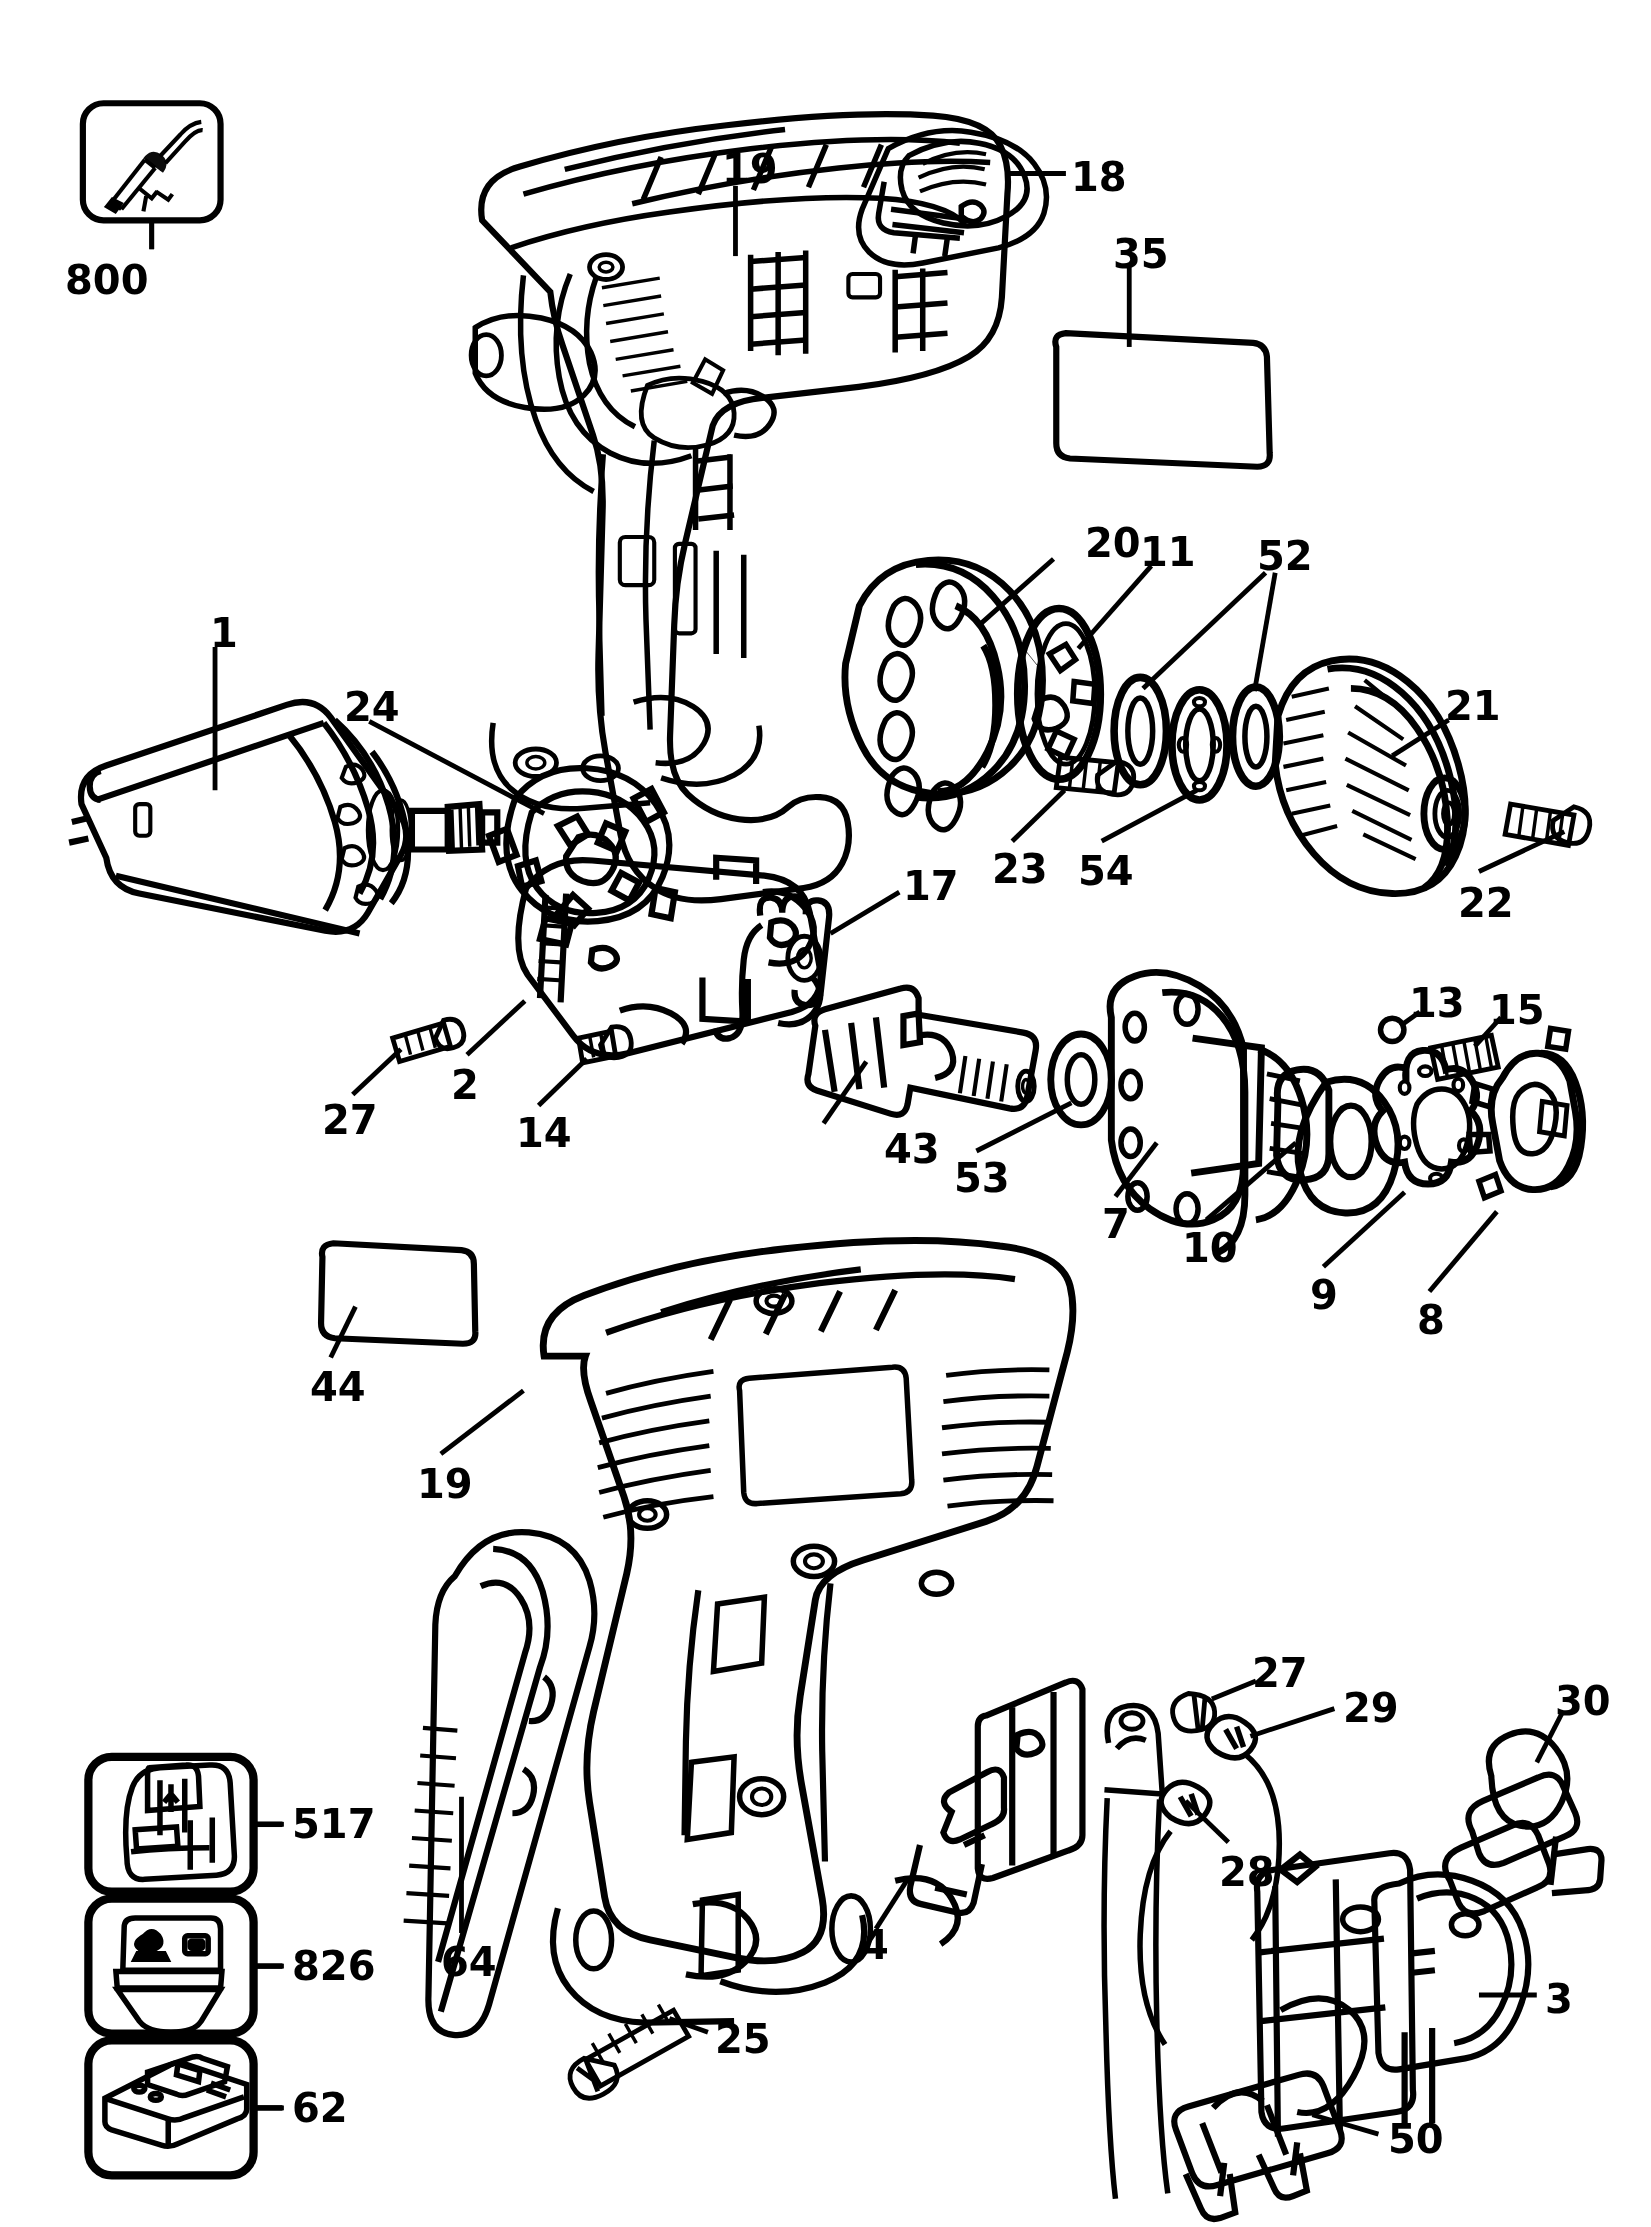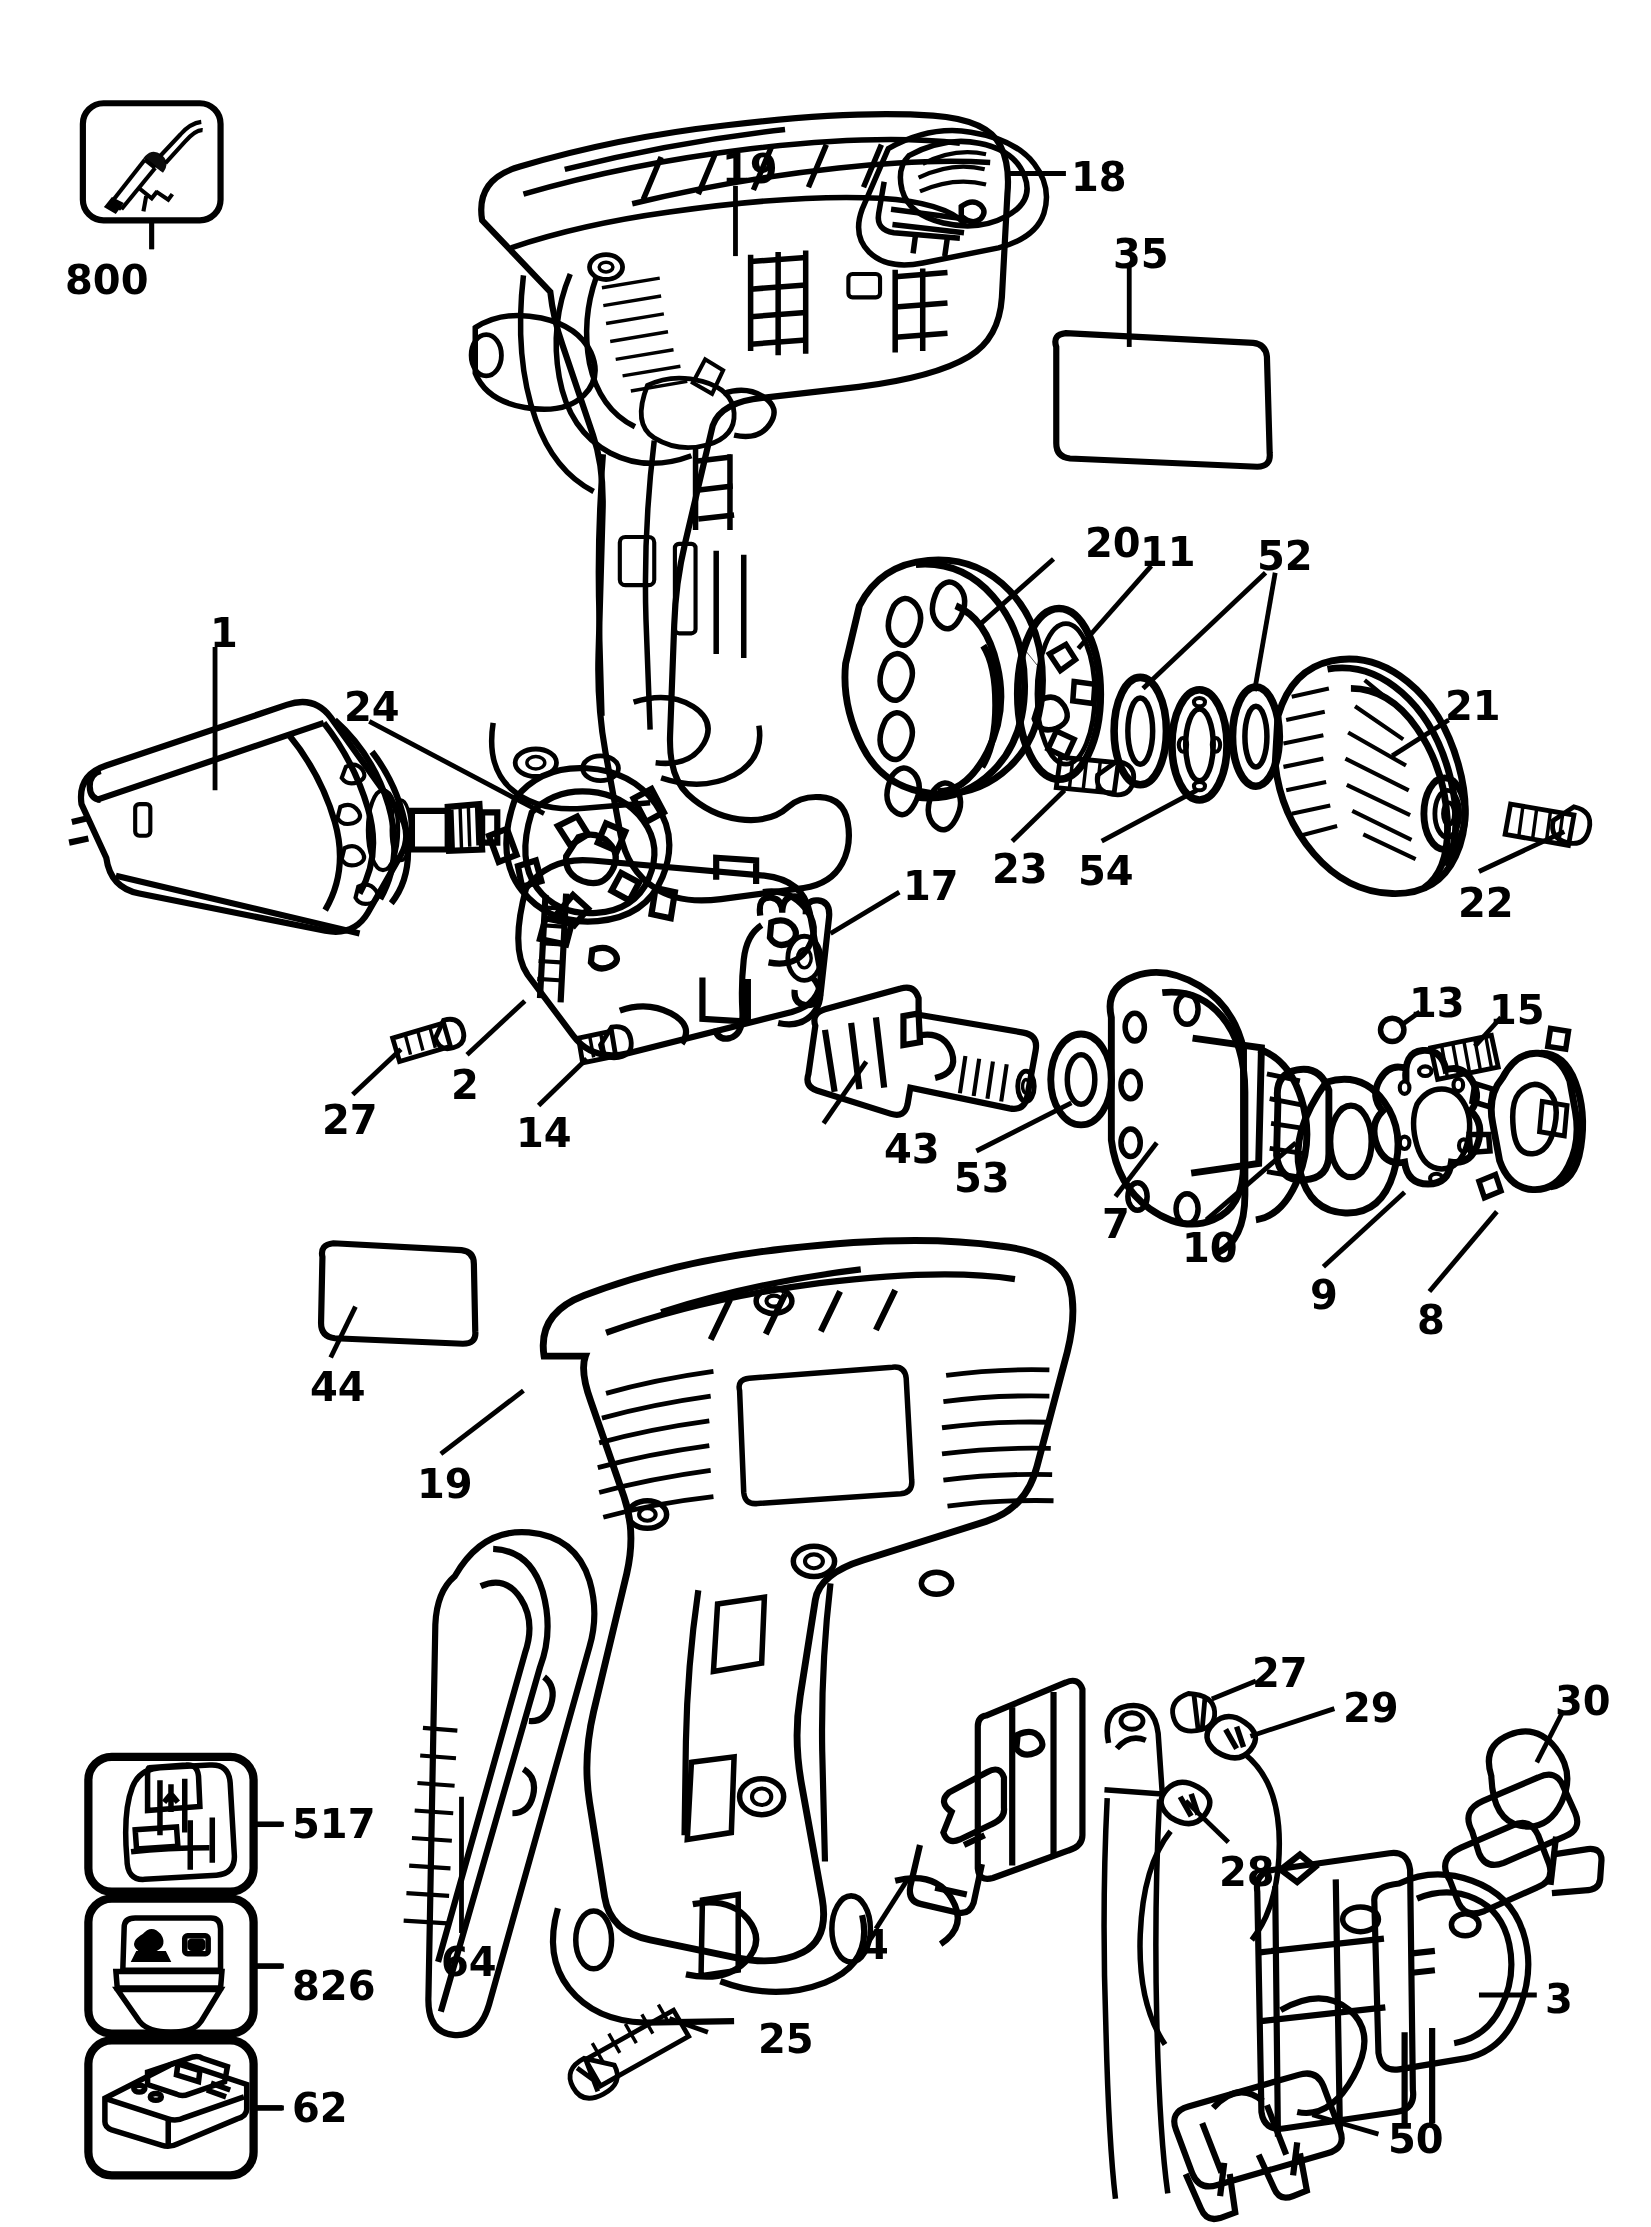--- a/index.html
+++ b/index.html
@@ -720,26 +720,26 @@
 <div class="lbl big" style="left:954px;top:1158px;">53</div>
 <div class="lbl big" style="left:1102px;top:1204px;">7</div>
 <div class="lbl big" style="left:1182px;top:1228px;">10</div>
 <div class="lbl big" style="left:1310px;top:1275px;">9</div>
 <div class="lbl big" style="left:1417px;top:1300px;">8</div>
 <div class="lbl big" style="left:1409px;top:983px;">13</div>
 <div class="lbl big" style="left:1489px;top:990px;">15</div>
 <div class="lbl big" style="left:310px;top:1367px;">44</div>
 <div class="lbl big" style="left:417px;top:1464px;">19</div>
 <div class="lbl big" style="left:441px;top:1942px;">64</div>
-<div class="lbl big" style="left:715px;top:2019px;margin-left:43px;">25</div>
+<div class="lbl big" style="left:715px;top:2019px;">25</div>
 <div class="lbl big" style="left:861px;top:1925px;">4</div>
 <div class="lbl big" style="left:1252px;top:1653px;">27</div>
 <div class="lbl big" style="left:1343px;top:1688px;">29</div>
 <div class="lbl big" style="left:1219px;top:1852px;">28</div>
 <div class="lbl big" style="left:1555px;top:1681px;">30</div>
 <div class="lbl big" style="left:1545px;top:1979px;">3</div>
 <div class="lbl big" style="left:1388px;top:2119px;">50</div>
 <div class="lbl big" style="left:292px;top:1804px;">517</div>
-<div class="lbl big" style="left:292px;top:1946px;margin-top:20px;">826</div>
+<div class="lbl big" style="left:292px;top:1946px;">826</div>
 <div class="lbl big" style="left:292px;top:2088px;">62</div>
 
 </div>
 
 
 </body></html>

